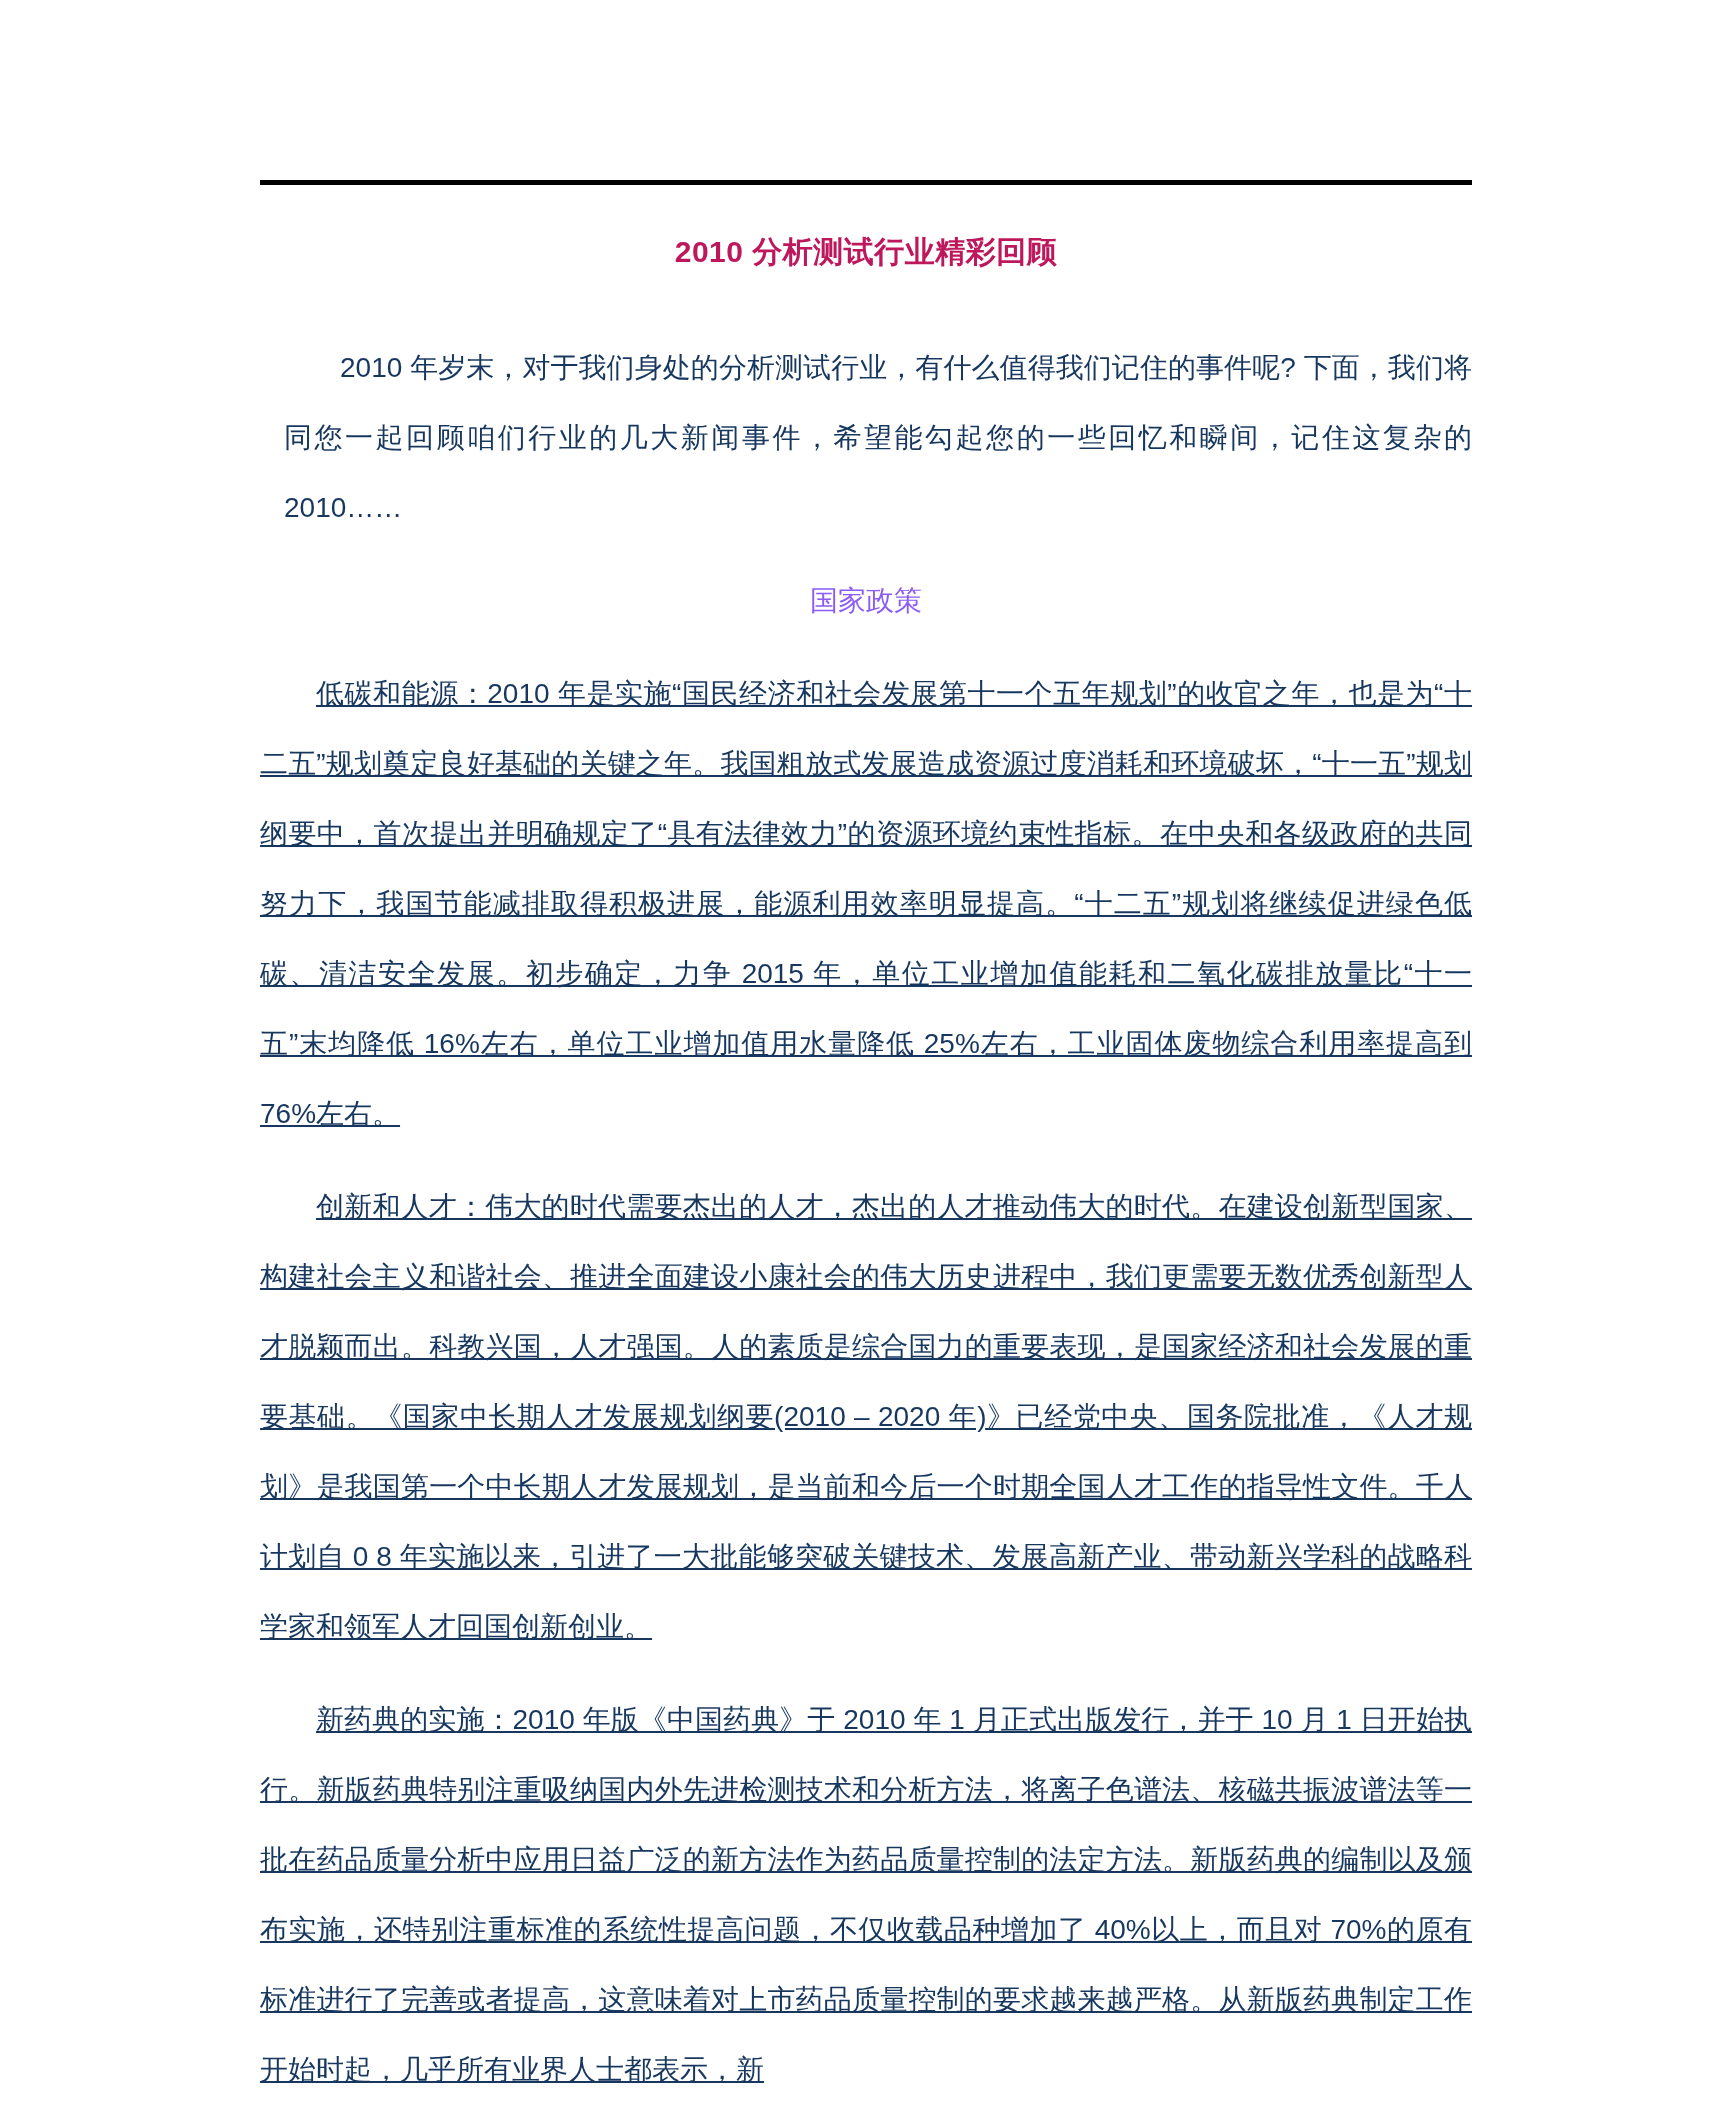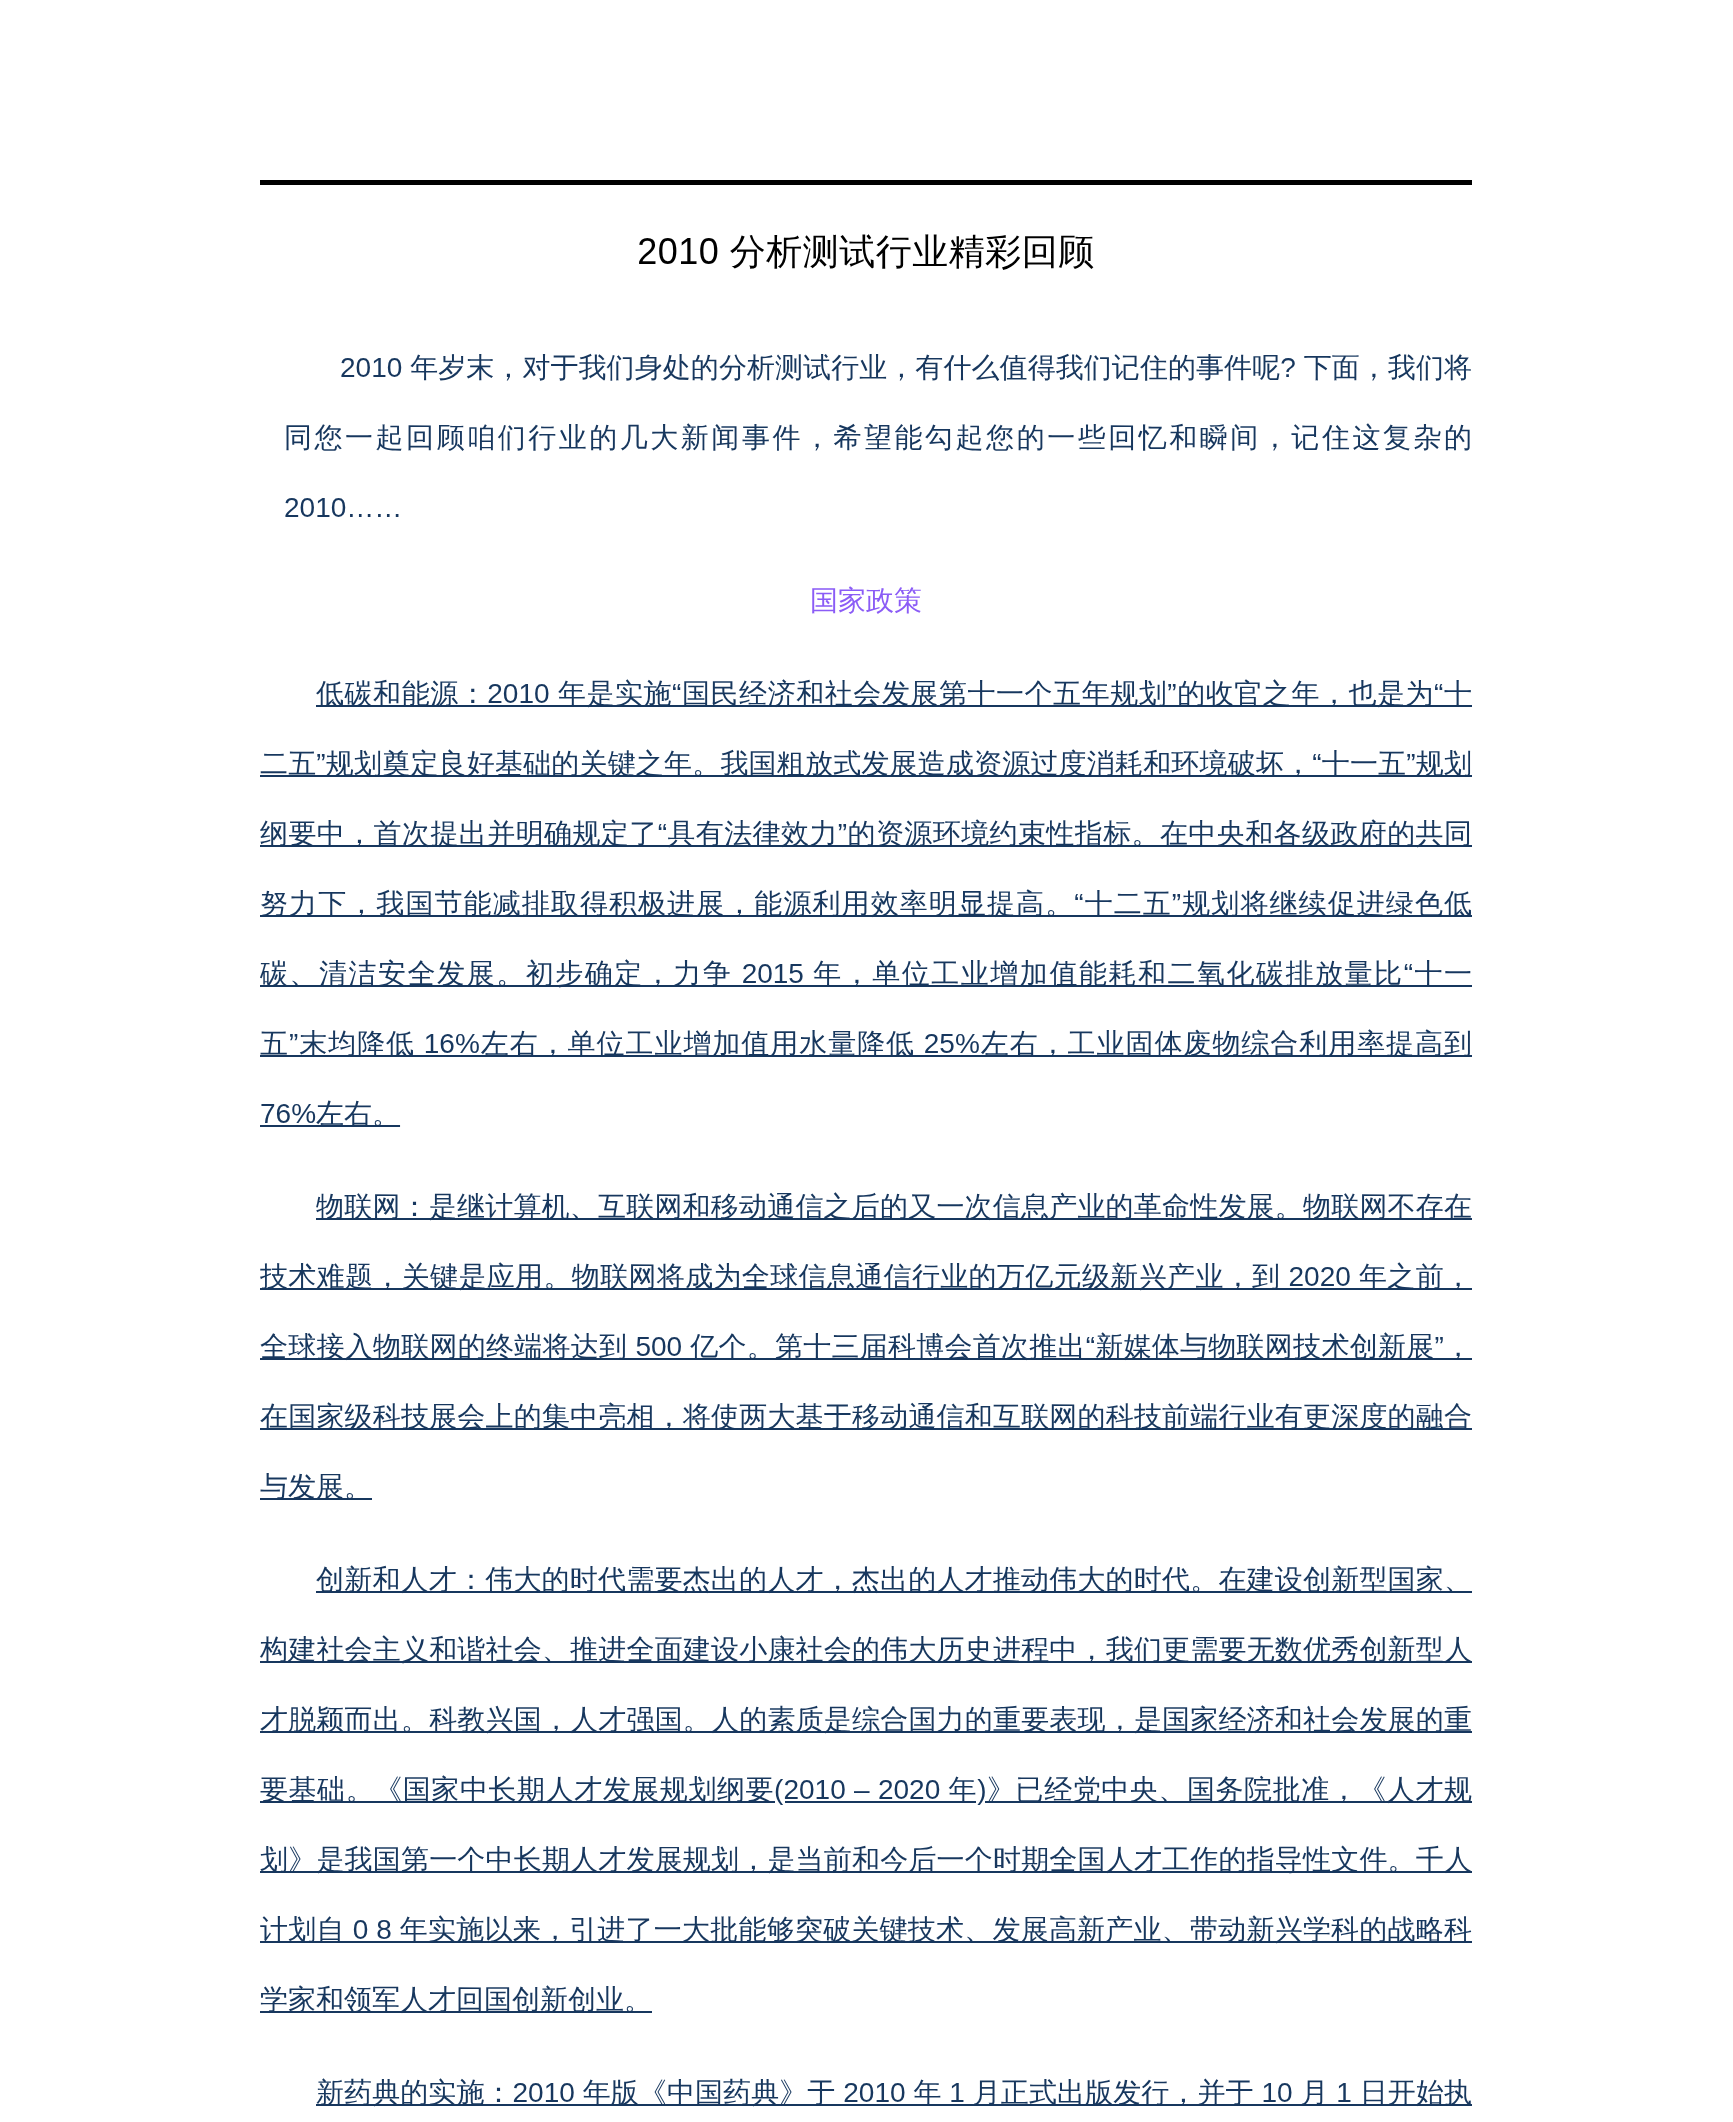--- a/index.html
+++ b/index.html
@@ -25,26 +25,26 @@
     background: #000000;
   }
   .content {
     position: absolute;
     left: 260px;
     top: 223px;
     width: 1212px;
   }
   .doc-title {
     margin: 0;
-    font-size: 36px;
-    font-weight: 400;
+    font-size: 30px;
+    font-weight: 700;
     line-height: 58px;
     text-align: center;
     letter-spacing: 0.5px;
-    color: #000000;
+    color: #be185d;
   }
   .intro {
     margin: 52px 0 0 0;
   }
   .body-text {
     font-size: 28px;
     line-height: 70px;
     text-align: justify;
     text-indent: 56px;
     color: #17375e;
@@ -66,18 +66,17 @@
 </head>
 <body>
 
 <div class="page">
   <div class="divider"></div>
   <div class="content">
     <h1 class="doc-title">2010 分析测试行业精彩回顾</h1>
     <p class="body-text intro">2010 年岁末，对于我们身处的分析测试行业，有什么值得我们记住的事件呢? 下面，我们将同您一起回顾咱们行业的几大新闻事件，希望能勾起您的一些回忆和瞬间，记住这复杂的 2010……</p>
     <h2 class="section-heading">国家政策</h2>
     <p class="body-text para">低碳和能源：2010 年是实施“国民经济和社会发展第十一个五年规划”的收官之年，也是为“十二五”规划奠定良好基础的关键之年。我国粗放式发展造成资源过度消耗和环境破坏，“十一五”规划纲要中，首次提出并明确规定了“具有法律效力”的资源环境约束性指标。在中央和各级政府的共同努力下，我国节能减排取得积极进展，能源利用效率明显提高。“十二五”规划将继续促进绿色低碳、清洁安全发展。初步确定，力争 2015 年，单位工业增加值能耗和二氧化碳排放量比“十一五”末均降低 16%左右，单位工业增加值用水量降低 25%左右，工业固体废物综合利用率提高到 76%左右。</p>
-    <p class="body-text para">物联网：是继计算机、互联网和移动通信之后的又一次信息产业的革命性发展。物联网不存在技术难题，关键是应用。物联网将成为全球信息通信行业的万亿元级新兴产业，到 2020 年之前，全球接入物联网的终端将达到 500 亿个。第十三届科博会首次推出“新媒体与物联网技术创新展”，在国家级科技展会上的集中亮相，将使两大基于移动通信和互联网的科技前端行业有更深度的融合与发展。</p>
     <p class="body-text para">创新和人才：伟大的时代需要杰出的人才，杰出的人才推动伟大的时代。在建设创新型国家、构建社会主义和谐社会、推进全面建设小康社会的伟大历史进程中，我们更需要无数优秀创新型人才脱颖而出。科教兴国，人才强国。人的素质是综合国力的重要表现，是国家经济和社会发展的重要基础。《国家中长期人才发展规划纲要(2010 – 2020 年)》已经党中央、国务院批准，《人才规划》是我国第一个中长期人才发展规划，是当前和今后一个时期全国人才工作的指导性文件。千人计划自 0 8 年实施以来，引进了一大批能够突破关键技术、发展高新产业、带动新兴学科的战略科学家和领军人才回国创新创业。</p>
     <p class="body-text para">新药典的实施：2010 年版《中国药典》于 2010 年 1 月正式出版发行，并于 10 月 1 日开始执行。新版药典特别注重吸纳国内外先进检测技术和分析方法，将离子色谱法、核磁共振波谱法等一批在药品质量分析中应用日益广泛的新方法作为药品质量控制的法定方法。新版药典的编制以及颁布实施，还特别注重标准的系统性提高问题，不仅收载品种增加了 40%以上，而且对 70%的原有标准进行了完善或者提高，这意味着对上市药品质量控制的要求越来越严格。从新版药典制定工作开始时起，几乎所有业界人士都表示，新</p>
   </div>
 </div>
 
 
 </body></html>

